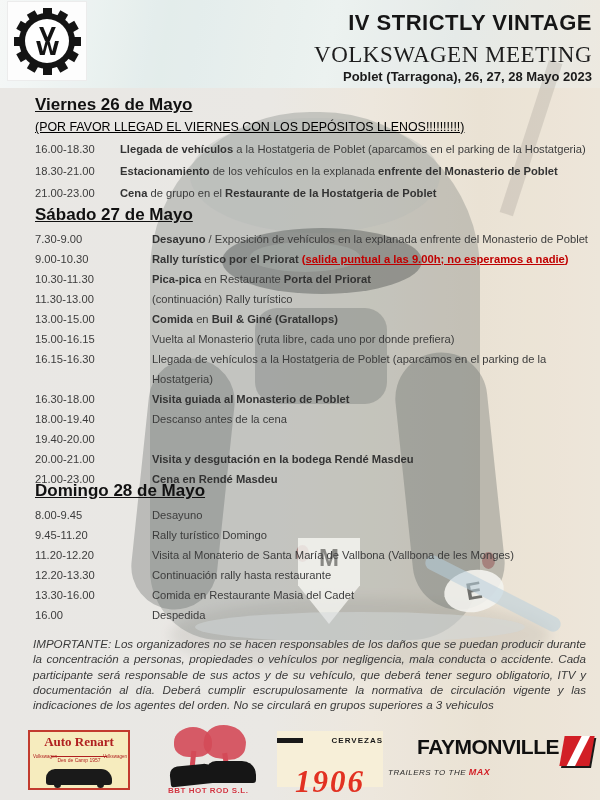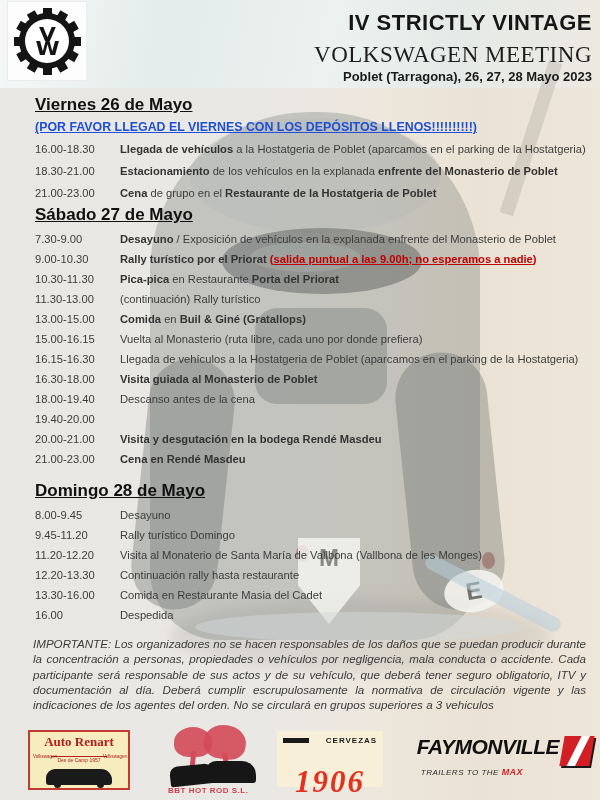--- a/index.html
+++ b/index.html
@@ -59,23 +59,23 @@
   .t1{font-family:Liberation Sans, sans-serif;font-weight:bold;font-size:22px;line-height:38px;color:#161616;letter-spacing:.5px;}
   .t2{font-family:"Liberation Serif",serif;font-weight:normal;font-size:23px;line-height:25px;color:#1d1d1d;letter-spacing:.5px;}
   .t3{font-size:13px;font-weight:bold;color:#1a1a1a;margin-top:2px;}
   
   .schedule{position:absolute;inset:0;z-index:3;}
   .day{position:absolute;left:35px;right:8px;}
   .day-0{top:95px;}
   .day-1{top:205px;}
   .day-2{top:481px;}
   .day-title{font-size:17px;font-weight:bold;text-decoration:underline;color:#111;margin:0 0 4px 0;line-height:20px;}
-  .notice{color:#1d4ed8;font-weight:bold;text-decoration:underline;font-size:12.4px;line-height:16px;margin-bottom:3px;}
+  .notice{color:#000000;font-weight:normal;text-decoration:underline;font-size:12.4px;line-height:16px;margin-bottom:3px;}
   .row{display:flex;line-height:22px;}
-  .day-1 .row,.day-2 .row{line-height:20px;}
+  .day-1 .row,.day-2 .row{line-height:20px;gap:32px;}
   .time{flex:0 0 85px;font-size:11.2px;color:#3c3c3c;}
   .desc{font-size:11.2px;color:#3c3c3c;}
   .desc .b{font-weight:bold;color:#333;}
   .desc .r{color:#c00000;font-weight:bold;}
   .desc .u{text-decoration:underline;}
   
   .important{position:absolute;left:33px;right:14px;top:636px;z-index:3;margin:0;
     font-size:11.6px;font-style:italic;line-height:15.3px;color:#3a3a3a;text-align:justify;}
   
   .sponsors{position:absolute;left:0;top:722px;right:0;height:78px;z-index:3;}
@@ -92,31 +92,31 @@
   .palm{position:absolute;background:#d44a58;opacity:.9;border-radius:50% 50% 40% 40%;}
   .palm1{left:6px;top:2px;width:38px;height:30px;}
   .palm2{left:36px;top:0px;width:42px;height:34px;transform:rotate(8deg);}
   .palm-trunk{position:absolute;width:5px;height:26px;background:#d44a58;transform:rotate(6deg);}
   .trunk1{left:22px;top:26px;} .trunk2{left:56px;top:28px;transform:rotate(-8deg);}
   .bbt-car1{position:absolute;left:2px;top:40px;width:46px;height:20px;background:#161616;border-radius:8px 12px 2px 2px;transform:rotate(-6deg);}
   .bbt-car2{position:absolute;left:38px;top:36px;width:50px;height:22px;background:#161616;border-radius:10px 14px 3px 3px;}
   .bbt-label{position:absolute;left:0;right:0;bottom:2px;text-align:left;font-size:8px;font-weight:bold;color:#cf3540;letter-spacing:.5px;
     text-shadow:0 0 1px #fff;}
   .sp-1906{position:absolute;left:277px;top:9px;width:106px;height:56px;background:#f7efd8;text-align:center;box-sizing:border-box;padding-top:5px;}
-  .c1906-top{display:flex;align-items:center;justify-content:center;gap:17px;}
+  .c1906-top{display:flex;align-items:center;justify-content:space-between;gap:17px;}
   .c1906-bar{width:26px;height:5px;background:#191919;}
   .c1906-brand{font-size:8px;font-weight:bold;letter-spacing:1px;color:#191919;}
   .c1906-year{font-family:"Liberation Serif",serif;font-size:31px;line-height:34px;font-weight:bold;font-style:italic;color:#e23222;letter-spacing:2px;margin-top:20px;}
   .sp-fay{position:absolute;left:388px;top:14px;width:204px;height:46px;}
   .fay-row{display:flex;align-items:flex-start;justify-content:flex-end;gap:3px;}
-  .fay-name{font-size:21px;font-weight:bold;font-style:italic;color:#101010;letter-spacing:-.5px;line-height:22px;
+  .fay-name{font-size:21px;font-weight:bold;color:#101010;letter-spacing:-.5px;line-height:22px;
     font-family:"Liberation Sans",sans-serif;}
   .fay-mark{width:30px;height:30px;background:#d21f26;transform:skewX(-10deg);position:relative;overflow:hidden;box-shadow:2px 2px 0 #1a1a1a;}
   .fay-mark:before{content:"";position:absolute;left:12px;top:-4px;width:8px;height:40px;background:#ffffff;transform:rotate(18deg);}
-  .fay-tag{text-align:center;font-size:8px;font-style:italic;color:#2a2a2a;margin-top:1px;margin-right:36px;letter-spacing:.5px;}
+  .fay-tag{text-align:left;font-size:8px;font-style:italic;color:#2a2a2a;margin-top:1px;margin-right:36px;letter-spacing:.5px;}
   .fay-max{color:#d21f26;font-weight:bold;font-size:9px;}
 </style>
 </head>
 <body>
 
 <div class="layer">
 
   <div class="layer">
     <div class="band-top"></div>
     <div class="road"></div>

